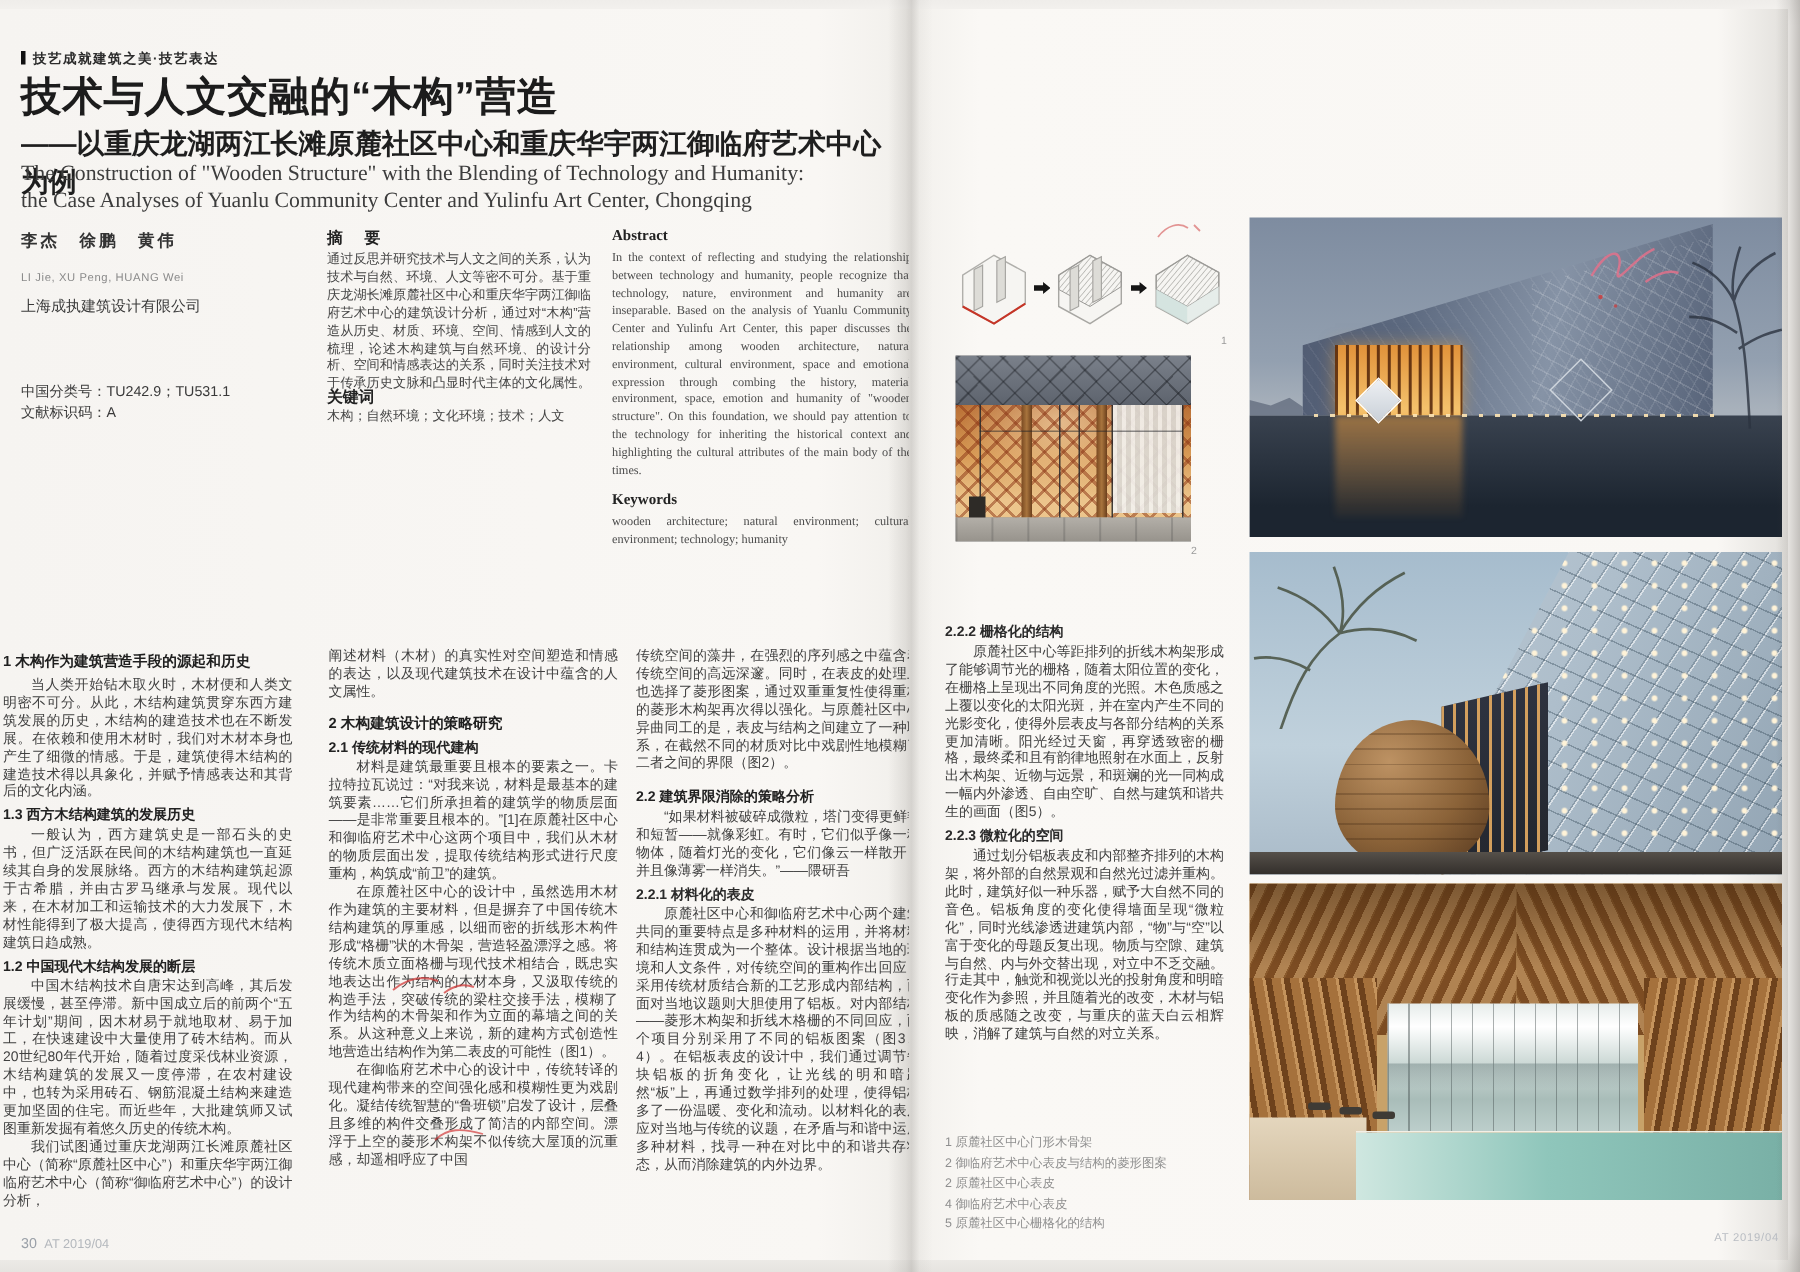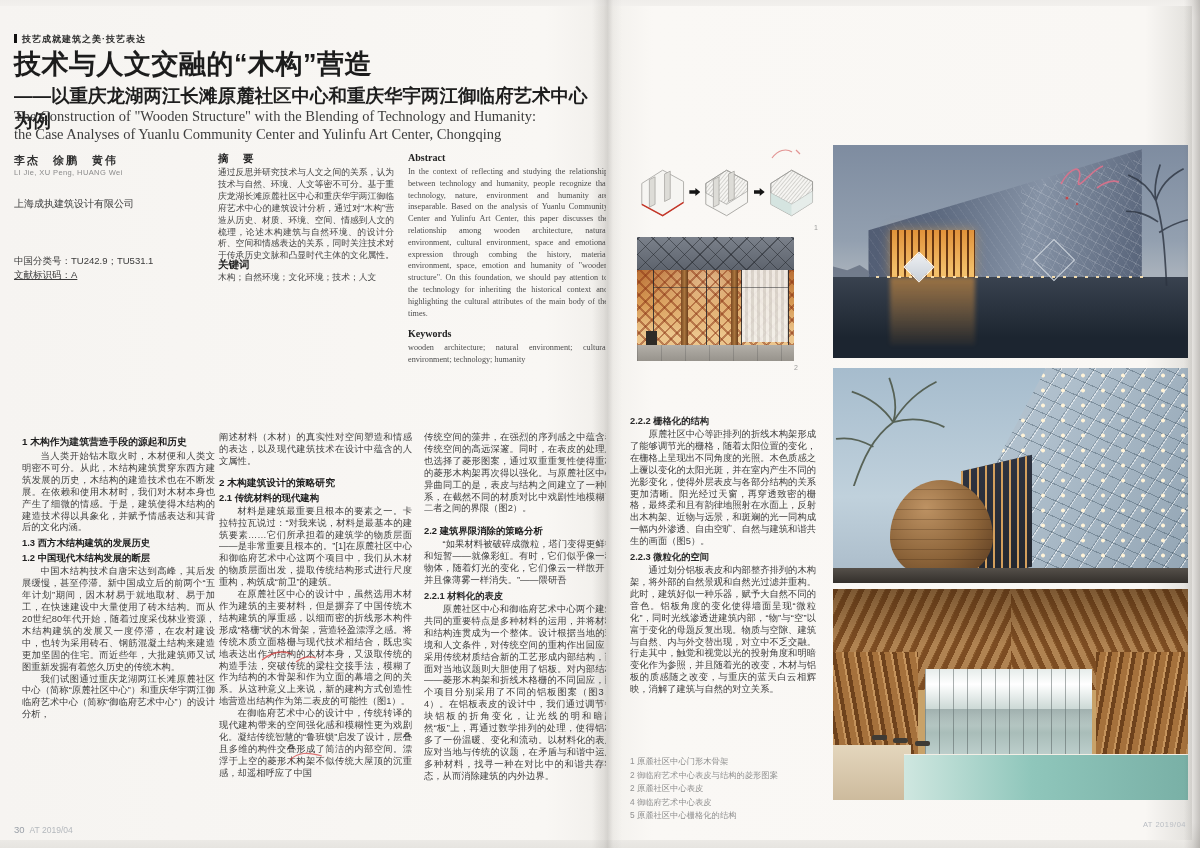--- a/index.html
+++ b/index.html
@@ -19,38 +19,38 @@
 
   
   .eyebrow { left:14px; top:27px; font-size:9px; font-weight:700; color:#2c2c2c; letter-spacing:1px; }
   .eyebrow .bar { display:inline-block; width:3px; height:9px; background:#111; margin-right:5px; transform:translateY(1px); }
   .title-zh  { left:14px; top:40px; width:580px; font-size:27px; font-weight:700; color:#1c1c1c; letter-spacing:0.5px; }
   .title-sub { left:14px; top:77px; width:590px; font-size:18.5px; font-weight:700; color:#1e1e1e; }
   .title-en  { left:14px; top:101px; width:590px; font-family:"Liberation Serif","DejaVu Serif",serif;
                font-size:14.5px; line-height:18px; color:#3d3d3d; }
 
   .authors-zh { left:14px; top:147px; font-size:11px; font-weight:700; color:#333; letter-spacing:2px; }
-  .authors-en { left:14px; top:162px; font-size:7.5px; color:#8a8a8a; letter-spacing:0.4px; }
+  .authors-en { left:14px; top:174px; font-size:7.5px; color:#8a8a8a; letter-spacing:0.4px; }
   .affiliation { left:14px; top:191px; font-size:10px; color:#3a3a3a; }
   .clc  { left:14px; top:249px; font-size:9.5px; color:#3a3a3a; }
-  .docc { left:14px; top:263px; font-size:9.5px; color:#3a3a3a;text-decoration:underline; }
+  .docc { left:14px; top:263px; font-size:9.5px; color:#3a3a3a; }
 
   .abszh-h { left:218px; top:146px; font-size:10.5px; font-weight:700; color:#222; letter-spacing:2px; }
   .abszh-t { left:218px; top:161px; width:176px; font-size:8.8px; line-height:11.9px; text-align:justify; color:#454545; }
   .kwzh-h  { left:218px; top:252px; font-size:10.5px; font-weight:700; color:#222; }
   .kwzh-t  { left:218px; top:266px; width:176px; font-size:8.8px; line-height:11.9px; color:#454545; }
 
   .absen { left:408px; top:146px; width:200px; font-family:"Liberation Serif","DejaVu Serif",serif; }
   .absen h4 { font-size:10px; font-weight:700; color:#222; margin-bottom:3px; }
   .absen p  { font-size:8.2px; line-height:11.8px; text-align:justify; color:#4c4c4c; }
   .absen .kwh { margin-top:9px; }
 
   
   .col { top:426px; height:382px; overflow:hidden; }
-  .c1 { left:22px;  width:193px; }
+  .c1 { left:2px;  width:193px; }
   .c2 { left:219px; width:193px; }
   .c3 { left:424px; width:190px; }
   .c4 { left:630px; top:412px; width:186px; height:336px; overflow:hidden; }
   .col p, .c4 p { font-size:9.3px; line-height:11.9px; text-align:justify; color:#404040; text-indent:2em; }
   .col p.cont, .c4 p.cont { text-indent:0; }
   .bh1 { font-size:9.8px; font-weight:700; color:#1f1f1f; line-height:12px; margin:4px 0 3px; }
   .bh2 { font-size:9.4px; font-weight:700; color:#222; line-height:12px; margin:3px 0 2px; }
   .bh3 { font-size:9.3px; font-weight:600; color:#2a2a2a; line-height:12px; margin:3px 0 2px; }
 
   
@@ -208,20 +208,21 @@
       <h4>Abstract</h4>
       <p>In the context of reflecting and studying the relationship between technology and humanity, people recognize that technology, nature, environment and humanity are inseparable. Based on the analysis of Yuanlu Community Center and Yulinfu Art Center, this paper discusses the relationship among wooden architecture, natural environment, cultural environment, space and emotional expression through combing the history, material environment, space, emotion and humanity of "wooden structure". On this foundation, we should pay attention to the technology for inheriting the historical context and highlighting the cultural attributes of the main body of the times.</p>
       <h4 class="kwh">Keywords</h4>
       <p>wooden architecture; natural environment; cultural environment; technology; humanity</p>
     </div>
 
     <div class="abs col c1">
       <div class="bh1">1 木构作为建筑营造手段的源起和历史</div>
       <p>当人类开始钻木取火时，木材便和人类文明密不可分。从此，木结构建筑贯穿东西方建筑发展的历史，木结构的建造技术也在不断发展。在依赖和使用木材时，我们对木材本身也产生了细微的情感。于是，建筑使得木结构的建造技术得以具象化，并赋予情感表达和其背后的文化内涵。</p>
       <div class="bh2">1.3 西方木结构建筑的发展历史</div>
+      <p>一般认为，西方建筑史是一部石头的史书，但广泛活跃在民间的木结构建筑也一直延续其自身的发展脉络。西方的木结构建筑起源于古希腊，并由古罗马继承与发展。现代以来，在木材加工和运输技术的大力发展下，木材性能得到了极大提高，使得西方现代木结构建筑日趋成熟。</p>
       <div class="bh2">1.2 中国现代木结构发展的断层</div>
       <p>中国木结构技术自唐宋达到高峰，其后发展缓慢，甚至停滞。新中国成立后的前两个“五年计划”期间，因木材易于就地取材、易于加工，在快速建设中大量使用了砖木结构。而从20世纪80年代开始，随着过度采伐林业资源，木结构建筑的发展又一度停滞，在农村建设中，也转为采用砖石、钢筋混凝土结构来建造更加坚固的住宅。而近些年，大批建筑师又试图重新发掘有着悠久历史的传统木构。</p>
       <p>我们试图通过重庆龙湖两江长滩原麓社区中心（简称“原麓社区中心”）和重庆华宇两江御临府艺术中心（简称“御临府艺术中心”）的设计分析，</p>
     </div>
 
     <div class="abs col c2">
       <p class="cont">阐述材料（木材）的真实性对空间塑造和情感的表达，以及现代建筑技术在设计中蕴含的人文属性。</p>
       <div class="bh1" style="margin-top:9px">2 木构建筑设计的策略研究</div>
       <div class="bh2">2.1 传统材料的现代建构</div>
       <p>材料是建筑最重要且根本的要素之一。卡拉特拉瓦说过：“对我来说，材料是最基本的建筑要素……它们所承担着的建筑学的物质层面——是非常重要且根本的。”[1]在原麓社区中心和御临府艺术中心这两个项目中，我们从木材的物质层面出发，提取传统结构形式进行尺度重构，构筑成“前卫”的建筑。</p>

